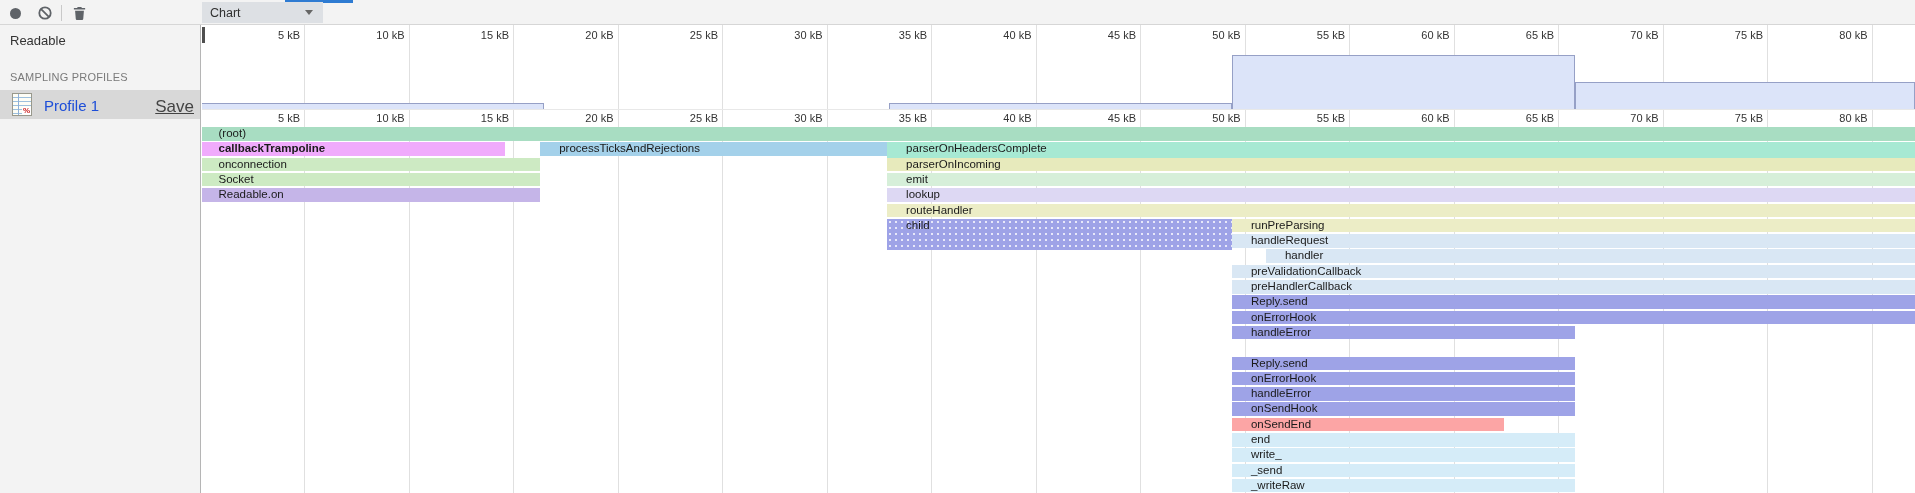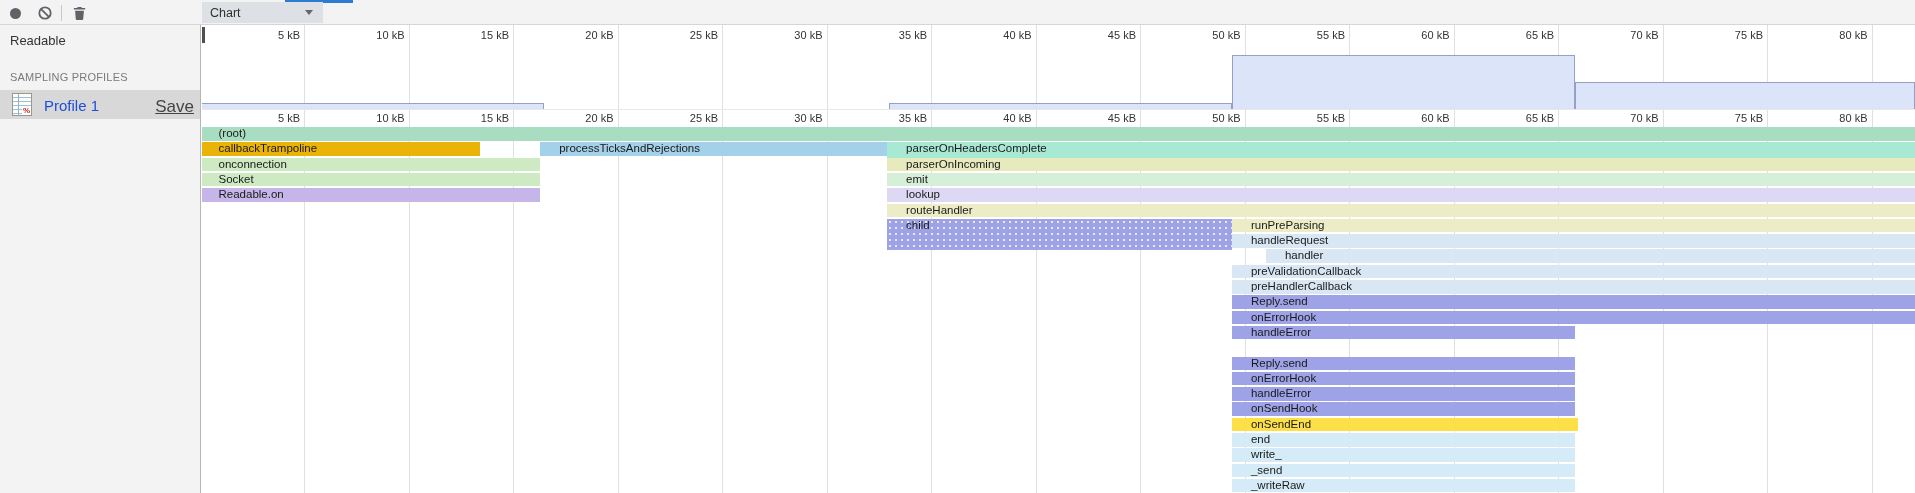--- a/index.html
+++ b/index.html
@@ -187,21 +187,21 @@
       <div class="tick bottom" style="left: 980.5px;">50 kB</div>
       <div class="tick bottom" style="left: 1085px;">55 kB</div>
       <div class="tick bottom" style="left: 1189.5px;">60 kB</div>
       <div class="tick bottom" style="left: 1294px;">65 kB</div>
       <div class="tick bottom" style="left: 1398.5px;">70 kB</div>
       <div class="tick bottom" style="left: 1503px;">75 kB</div>
       <div class="tick bottom" style="left: 1607.5px;">80 kB</div>
     </div>
   <div class="flame" id="flame">
       <div class="bar" style="top: 0px; left: -2.5px; width: 1715.89px; height: 13.5px; background: rgb(168, 221, 194);">(root)</div>
-      <div class="bar" style="top: 15.3px; left: -2.5px; width: 280px; height: 13.5px; background: #eab308;">callbackTrampoline</div>
+      <div class="bar" style="top: 15.3px; left: -2.5px; width: 305px; height: 13.5px; background: #f0abfc; font-weight: bold;">callbackTrampoline</div>
       <div class="bar" style="top: 15.3px; left: 338.17px; width: 346.94px; height: 13.5px; background: rgb(164, 209, 234);">processTicksAndRejections</div>
       <div class="bar" style="top: 15.3px; left: 685.11px; width: 1028.28px; height: 22px; background: rgb(167, 233, 211);">parserOnHeadersComplete</div>
       <div class="bar" style="top: 30.6px; left: -2.5px; width: 340.67px; height: 13.5px; background: rgb(205, 234, 195);">onconnection</div>
       <div class="bar" style="top: 30.6px; left: 685.11px; width: 1028.28px; height: 13.5px; background: rgb(231, 234, 188);">parserOnIncoming</div>
       <div class="bar" style="top: 45.9px; left: -2.5px; width: 340.67px; height: 13.5px; background: rgb(205, 234, 195);">Socket</div>
       <div class="bar" style="top: 45.9px; left: 685.11px; width: 1028.28px; height: 13.5px; background: rgb(214, 239, 217);">emit</div>
       <div class="bar" style="top: 61.2px; left: -2.5px; width: 340.67px; height: 13.5px; background: rgb(197, 181, 232);">Readable.on</div>
       <div class="bar" style="top: 61.2px; left: 685.11px; width: 1028.28px; height: 13.5px; background: rgb(221, 216, 243);">lookup</div>
       <div class="bar" style="top: 76.5px; left: 685.11px; width: 1028.28px; height: 13.5px; background: rgb(236, 237, 198);">routeHandler</div>
       <div class="bar dots" style="top: 91.8px; left: 685.11px; width: 344.85px; height: 31px; background: radial-gradient(circle, rgba(255, 255, 255, 0.75) 1px, transparent 1.5px) 0% 0% / 6px 6px rgb(158, 163, 231);">child</div>
@@ -210,19 +210,19 @@
       <div class="bar" style="top: 122.4px; left: 1029.96px; width: 683.43px; height: 13.5px; background: rgb(217, 231, 244); margin-left: 34px;">handler</div>
       <div class="bar" style="top: 137.7px; left: 1029.96px; width: 683.43px; height: 13.5px; background: rgb(217, 231, 244);">preValidationCallback</div>
       <div class="bar" style="top: 153px; left: 1029.96px; width: 683.43px; height: 13.5px; background: rgb(217, 231, 244);">preHandlerCallback</div>
       <div class="bar" style="top: 168.3px; left: 1029.96px; width: 683.43px; height: 13.5px; background: rgb(158, 163, 231);">Reply.send</div>
       <div class="bar" style="top: 183.6px; left: 1029.96px; width: 683.43px; height: 13.5px; background: rgb(158, 163, 231);">onErrorHook</div>
       <div class="bar" style="top: 198.9px; left: 1029.96px; width: 342.76px; height: 13.5px; background: rgb(158, 163, 231);">handleError</div>
       <div class="bar" style="top: 229.5px; left: 1029.96px; width: 342.76px; height: 13.5px; background: rgb(158, 163, 231);">Reply.send</div>
       <div class="bar" style="top: 244.8px; left: 1029.96px; width: 342.76px; height: 13.5px; background: rgb(158, 163, 231);">onErrorHook</div>
       <div class="bar" style="top: 260.1px; left: 1029.96px; width: 342.76px; height: 13.5px; background: rgb(158, 163, 231);">handleError</div>
       <div class="bar" style="top: 275.4px; left: 1029.96px; width: 342.76px; height: 13.5px; background: rgb(158, 163, 231);">onSendHook</div>
-      <div class="bar" style="top: 290.7px; left: 1029.96px; width: 346px; height: 13.5px; background: #fde047;">onSendEnd</div>
+      <div class="bar" style="top: 290.7px; left: 1029.96px; width: 272px; height: 13.5px; background: #fca5a5;">onSendEnd</div>
       <div class="bar" style="top: 306px; left: 1029.96px; width: 342.76px; height: 13.5px; background: rgb(213, 236, 248);">end</div>
       <div class="bar" style="top: 321.3px; left: 1029.96px; width: 342.76px; height: 13.5px; background: rgb(213, 236, 248);">write_</div>
       <div class="bar" style="top: 336.6px; left: 1029.96px; width: 342.76px; height: 13.5px; background: rgb(213, 236, 248);">_send</div>
       <div class="bar" style="top: 351.9px; left: 1029.96px; width: 342.76px; height: 13.5px; background: rgb(213, 236, 248);">_writeRaw</div>
     </div>
 </div>
 
 </body></html>

